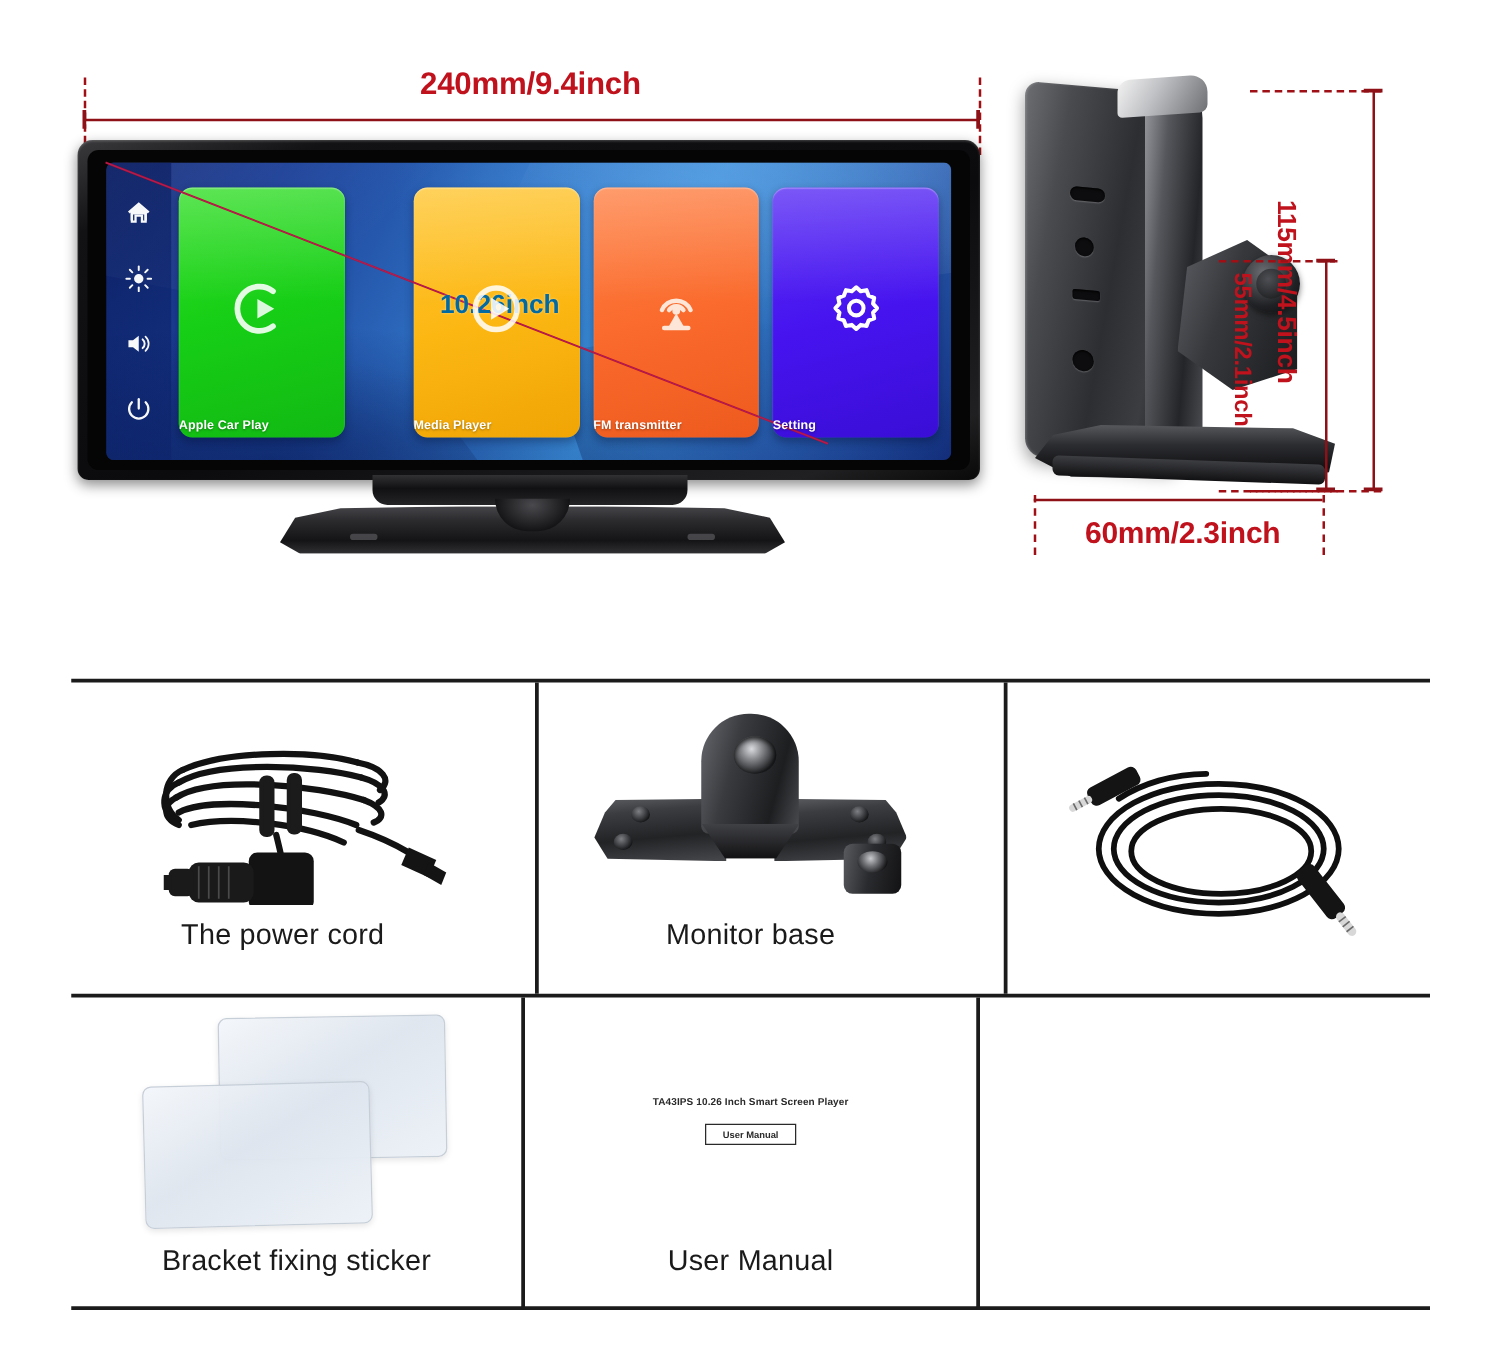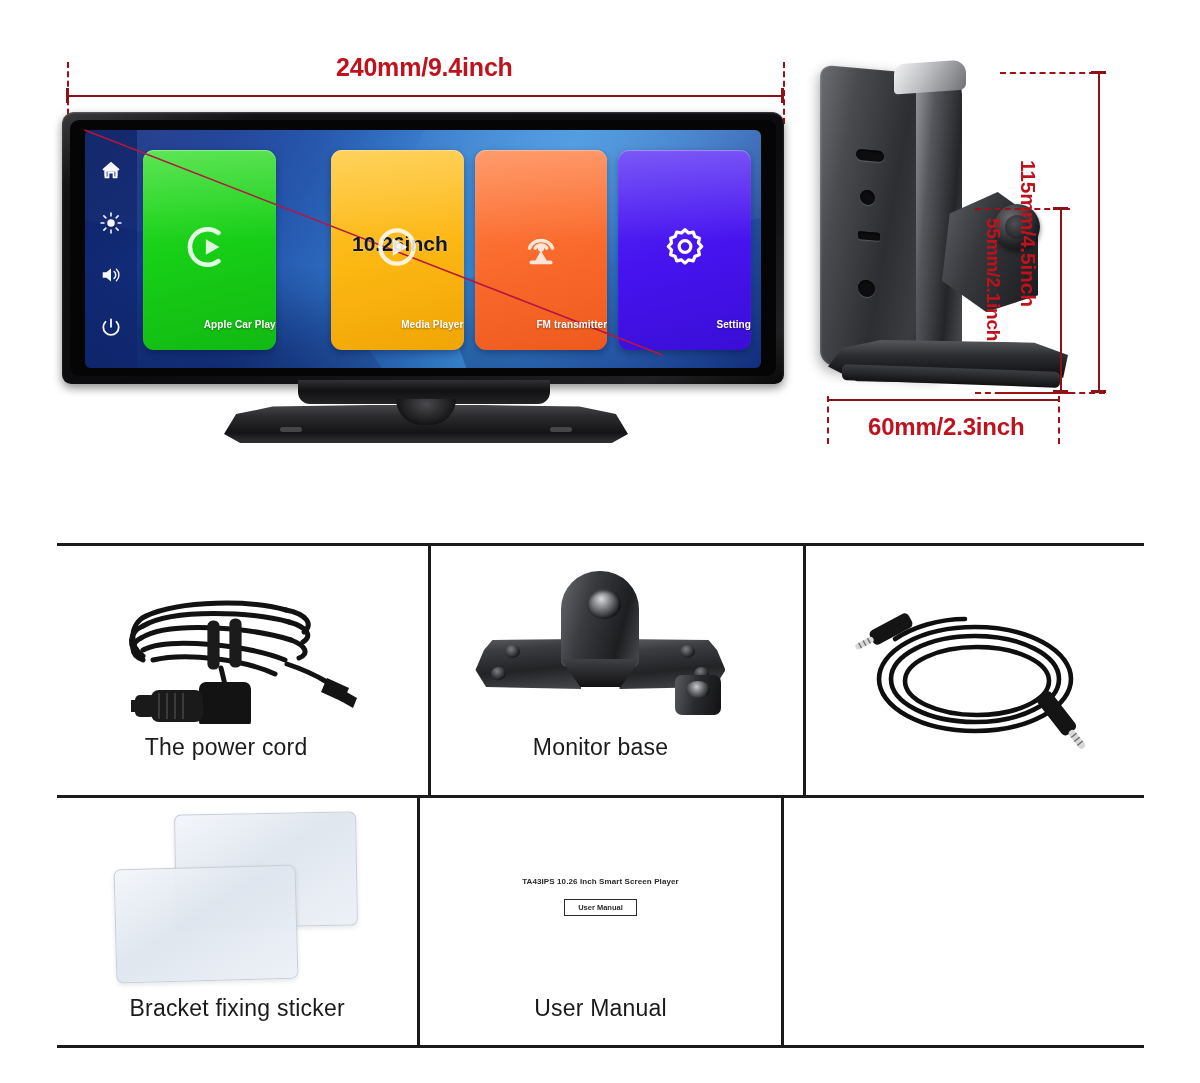--- a/index.html
+++ b/index.html
@@ -110,21 +110,21 @@
     overflow:hidden;
   }
   .tile::after{
     content:"";position:absolute;left:0;top:0;right:0;height:46%;
     background:linear-gradient(180deg,rgba(255,255,255,.20),rgba(255,255,255,0));
     pointer-events:none;
   }
   .tile-ico{width:50px;height:50px;margin-bottom:6px;position:relative;z-index:2;}
   .tile-ico svg{width:100%;height:100%;display:block;}
   .tile-label{
-    position:absolute;bottom:20px;left:0;right:0;text-align:right;
+    position:absolute;bottom:4px;left:0;right:0;text-align:left;
     font-size:10px;font-weight:600;color:#ffffff;
     text-shadow:0 1px 2px rgba(0,0,0,.38);
     letter-spacing:.1px;z-index:2;
   }
   .t-carplay{background:linear-gradient(165deg,#35df2a 0%,#17cf16 48%,#12b913 100%);}
   .t-android{background:linear-gradient(165deg,#57b9f5 0%,#2b9ef0 50%,#1d87dd 100%);}
   .t-media{background:linear-gradient(165deg,#ffc734 0%,#fcb713 52%,#f0a505 100%);margin-left:44px;}
   .t-fm{background:linear-gradient(165deg,#ff8348 0%,#fa6a2c 52%,#ee5a1d 100%);}
   .t-setting{background:linear-gradient(165deg,#5a2ef5 0%,#4613ef 52%,#3a0ed6 100%);}
 
@@ -206,21 +206,21 @@
     background:linear-gradient(180deg,#3d3e42,#111113);
     border-radius:5px;transform:skewY(2deg);
   }
 
   
   .diag{
     position:absolute;left:0;top:0;width:100%;height:100%;pointer-events:none;
   }
   .diag-label{
     position:absolute;left:352px;top:232px;
-    color:#0f172a;font-size:21px;font-weight:700;
+    color:#0369a1;font-size:21px;font-weight:700;
     font-family:"Liberation Sans", sans-serif;
     text-shadow:0 0 2px rgba(255,255,255,.55);
   }
 
   
   .acc-table{
     position:absolute;left:57px;top:543px;width:1087px;height:505px;
     border-top:3px solid #1b1b1b;
     border-bottom:3px solid #1b1b1b;
     box-sizing:border-box;

